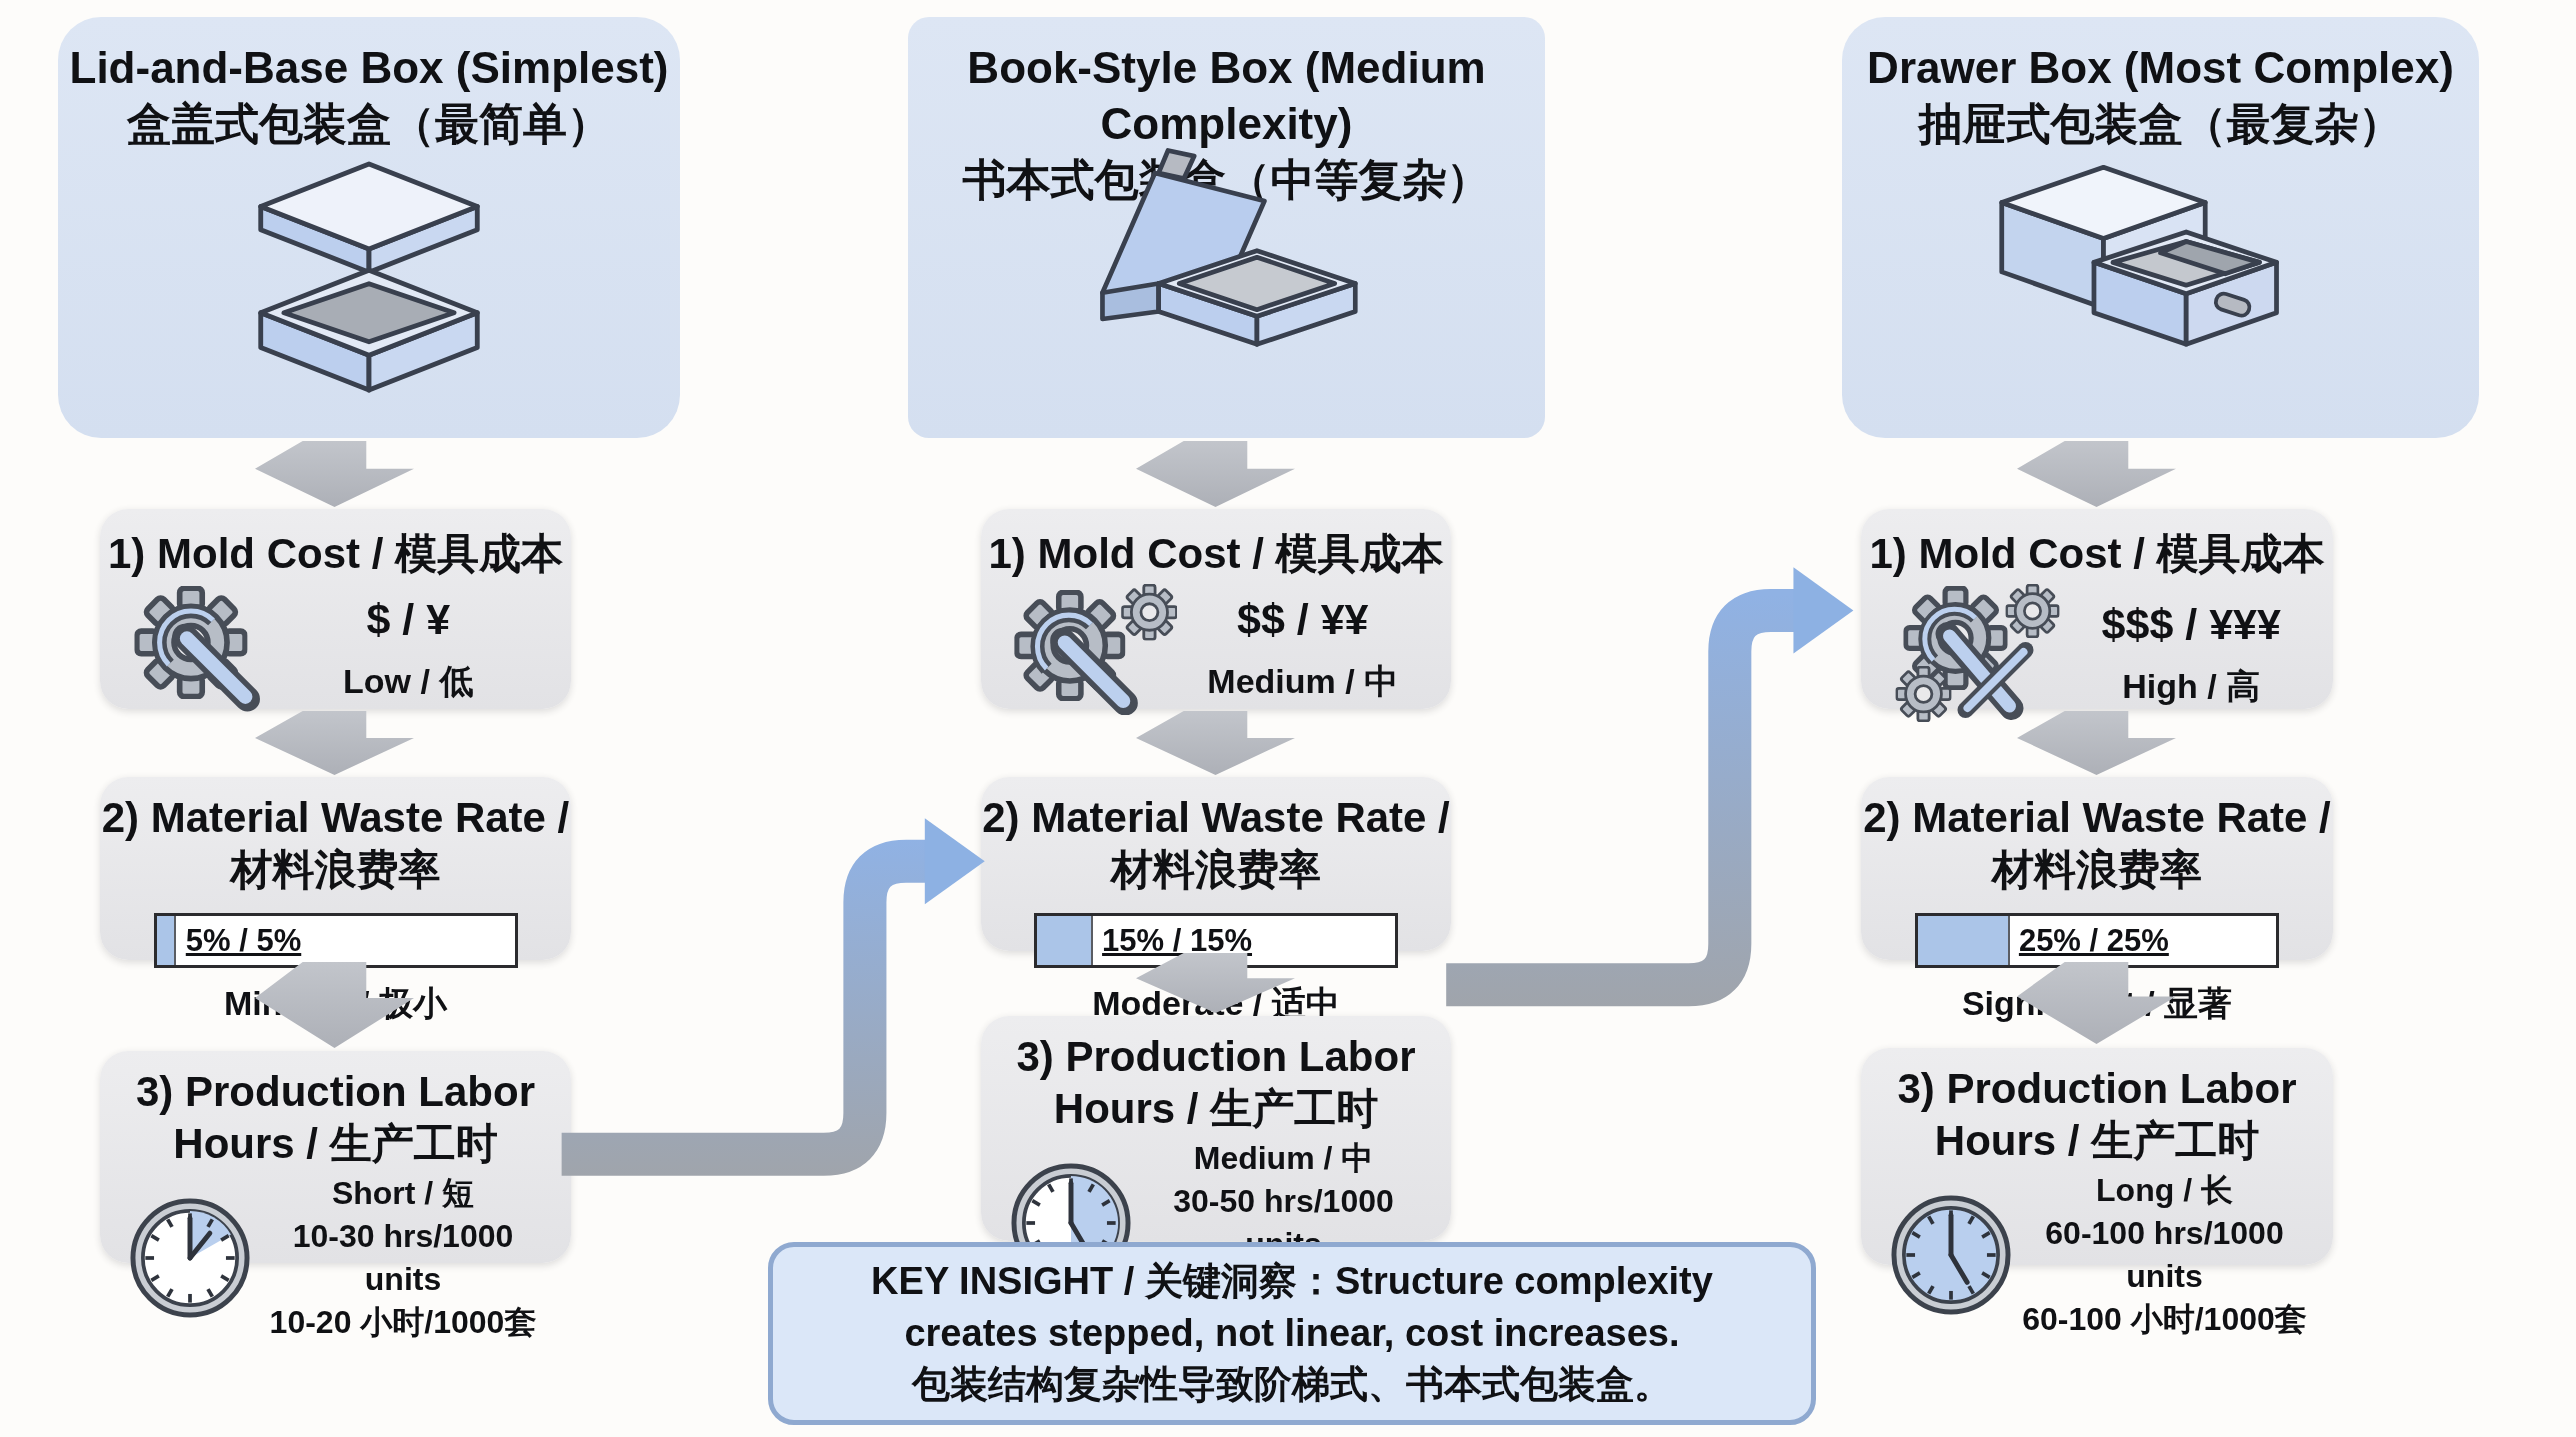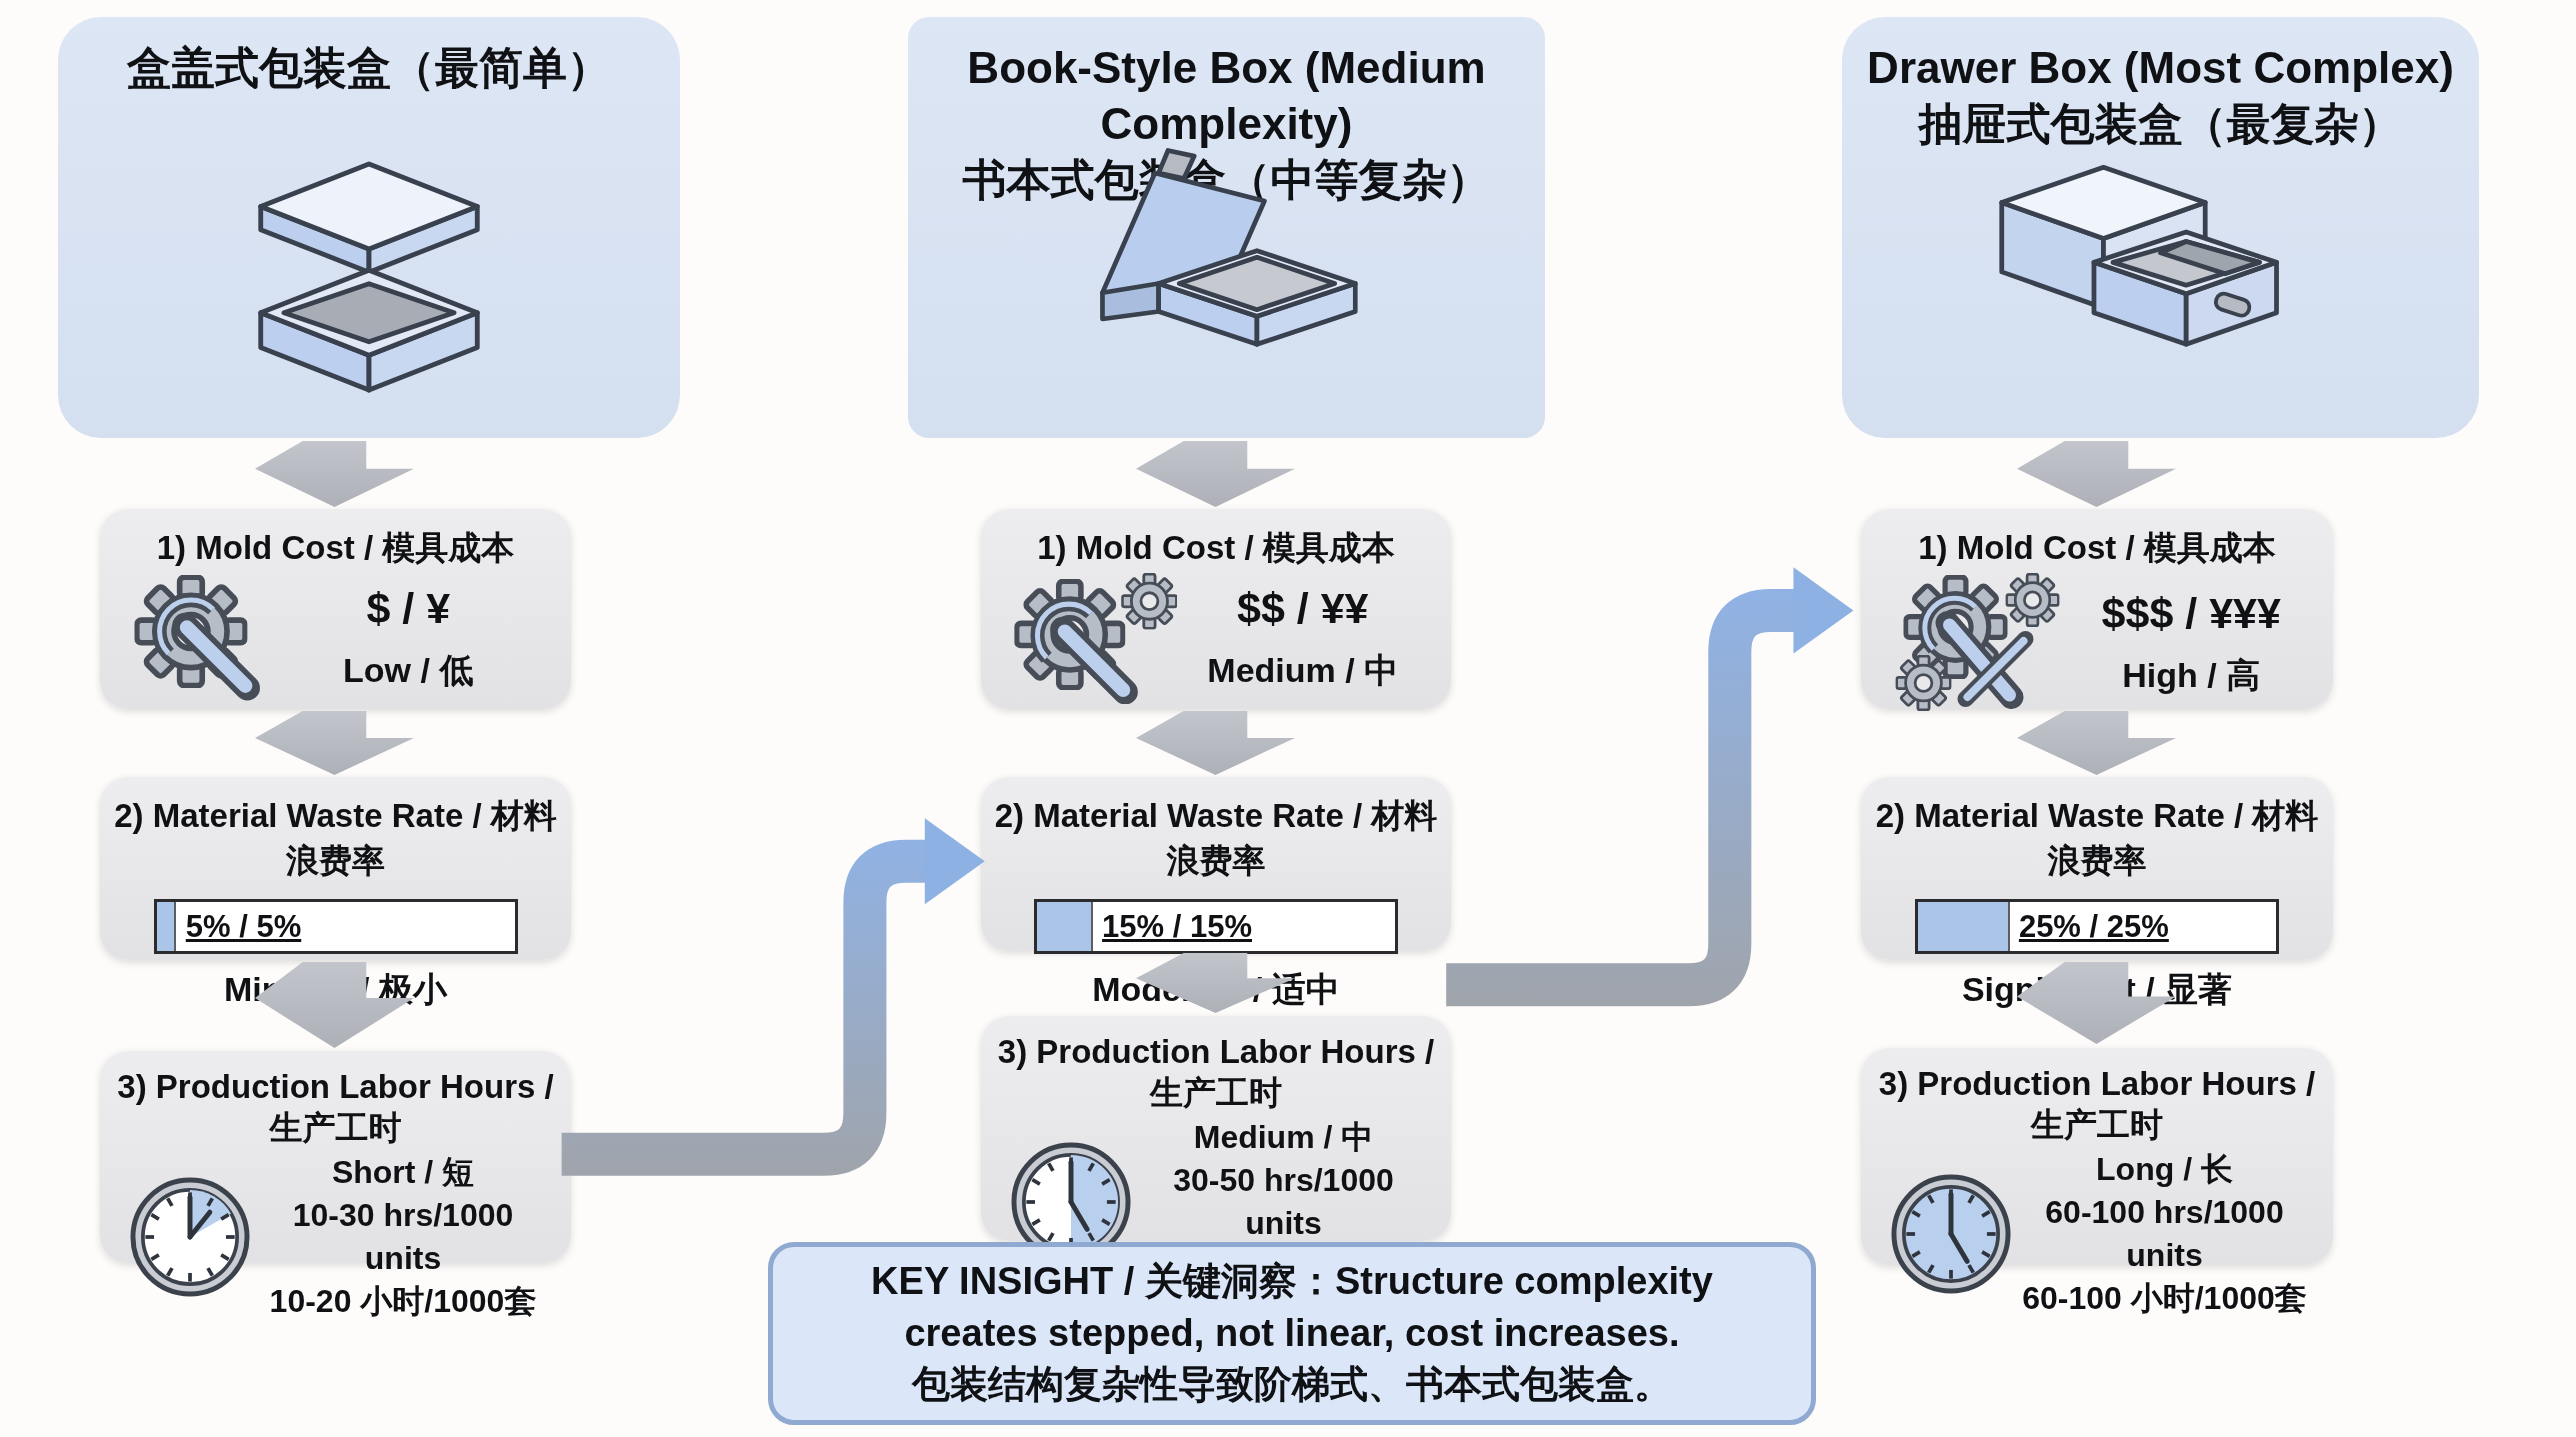--- a/index.html
+++ b/index.html
@@ -25,21 +25,21 @@
   #c1-mold {left:100px; top:509px; width:471px;height:200px;}
   #c1-waste{left:100px; top:777px; width:471px;height:183px;}
   #c1-labor{left:100px; top:1051px;width:471px;height:212px;}
   #c2-mold {left:981px;top:509px; width:470px;height:200px;}
   #c2-waste{left:981px;top:777px; width:470px;height:174px;}
   #c2-labor{left:981px;top:1016px;width:470px;height:225px;}
   #c3-mold {left:1861px;top:509px; width:472px;height:200px;}
   #c3-waste{left:1861px;top:777px; width:472px;height:183px;}
   #c3-labor{left:1861px;top:1048px;width:472px;height:217px;}
 
-  .stage-title{text-align:center;margin-top:17px;font-size:33px;}
+  .stage-title{text-align:center;margin-top:17px;font-size:42px;}
   .mold-row{display:flex;align-items:center;padding:1.9px 22.5px 0 28px;}
   .mold-vals{flex:1;text-align:center;}
   .mold-value{font-size:43px;margin-top:1.9px;}
   .mold-level{font-size:34px;margin-top:15px;}
 
   .bar-wrap{margin:15px auto 0 auto;width:358px;height:49px;border:3.7px solid #2b2b2e;
             background:#ffffff;display:flex;align-items:stretch;text-decoration:underline;}
   .bar-fill{background:#abc5e8;border-right:2.8px solid #5a5d63;}
   .bar-text{align-self:center;padding-left:9.4px;font-size:31px;white-space:nowrap;}
   .waste-level{text-align:center;font-size:34px;margin-top:13px;}
@@ -89,20 +89,21 @@
           <rect x="40" y="2" width="20" height="18" rx="4" transform="rotate(315 50 50)"></rect>
           <circle cx="50" cy="50" r="32"></circle>
           <circle cx="50" cy="50" r="15" fill="#e9e9eb"></circle>
         </g>
       </symbol>
     </defs>
   </svg>
 
   <div class="panel" id="panel1">
     <div class="panel-title">
+      <div>Lid-and-Base Box (Simplest)</div>
       <div>盒盖式包装盒（最简单）</div>
     </div>
     <svg class="illu" width="290" height="242" viewBox="0 0 300 250">
       <g stroke="#39404e" stroke-width="5" stroke-linejoin="round">
         <polygon points="38,52 38,76 150,120 150,96" fill="#bccfee"></polygon>
         <polygon points="262,52 262,76 150,120 150,96" fill="#c9d8f1"></polygon>
         <polygon points="150,8 262,52 150,96 38,52" fill="#eef2fa"></polygon>
         <polygon points="38,162 38,198 150,242 150,206" fill="#bccfee"></polygon>
         <polygon points="262,162 262,198 150,242 150,206" fill="#c9d8f1"></polygon>
         <polygon points="150,118 262,162 150,206 38,162" fill="#e2e9f5"></polygon>

